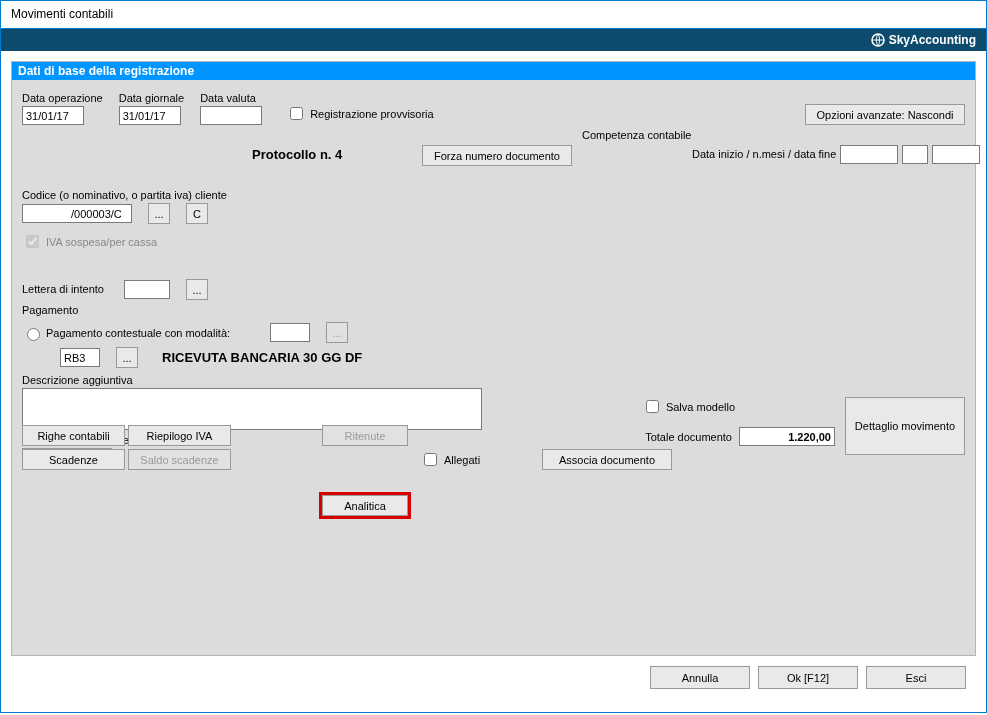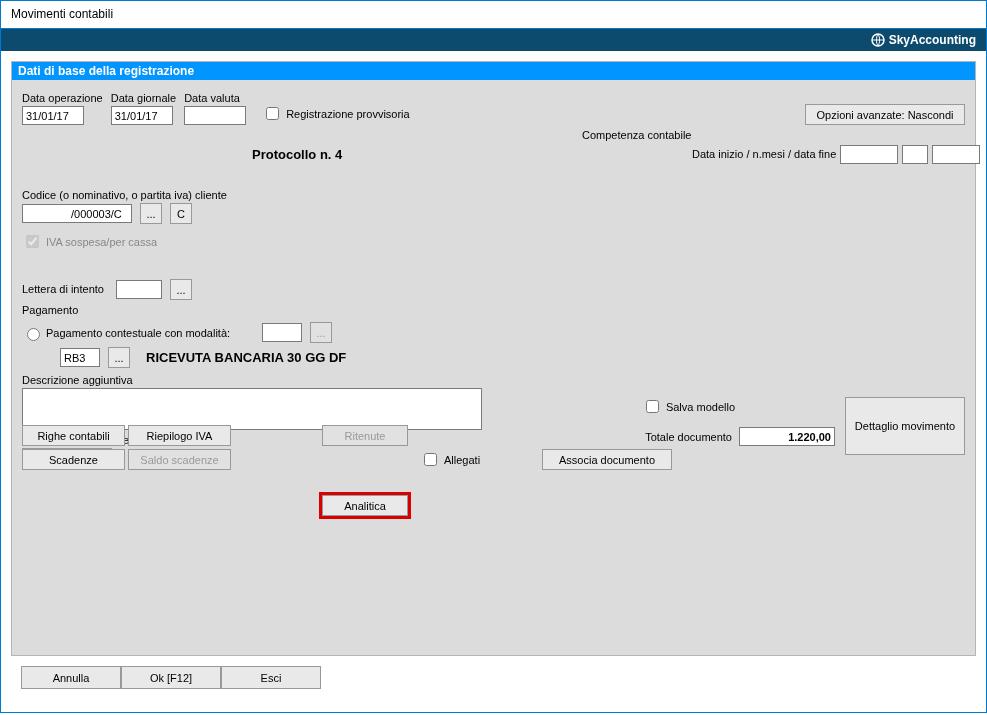--- a/index.html
+++ b/index.html
@@ -46,21 +46,21 @@
     position: relative;
   }
   .section-header {
     background: #0095ff;
     color: #fff;
     font-weight: 700;
     padding: 2px 6px;
     font-size: 12px;
   }
   .content { position: relative; padding: 8px 10px; }
-  .row { display: flex; align-items: flex-end; gap: 8px; margin-bottom: 4px; }
+  .row { display: flex; align-items: flex-end; gap: 16px; margin-bottom: 4px; }
   .field { display: flex; flex-direction: column; }
   .field label, .lbl { font-size: 11px; margin-bottom: 2px; white-space: nowrap; }
   input[type="text"] {
     font-size: 11px;
     padding: 2px 3px;
     border: 1px solid #7a7a7a;
     background: #fff;
     height: 19px;
   }
   .date-input { width: 62px; }
@@ -83,21 +83,21 @@
   .radio input { width: 13px; height: 13px; }
   .bold { font-weight: 700; font-size: 13px; }
   .abs { position: absolute; }
   .txtarea {
     width: 460px; height: 42px;
     border: 1px solid #7a7a7a; background: #fff;
     resize: none; font-size: 11px; padding: 2px;
   }
   .highlight-red { outline: 3px solid #d80000; outline-offset: 0px; }
   .footer {
-    display: flex; justify-content: flex-start; 
+    display: flex; justify-content: flex-end; gap: 8px;
     padding: 10px 10px 0 10px;
   }
   .footer button { width: 100px; height: 23px; }
   .right-align-input { text-align: right; font-weight: bold; }
 </style>
 </head>
 <body>
 
 <div class="window">
   <div class="titlebar">
@@ -134,20 +134,21 @@
             <input type="checkbox" style="">
             <span>Registrazione provvisoria</span>
           </div>
           <div style="flex:1"></div>
           <button style="width:160px;">Opzioni avanzate: Nascondi</button>
         </div>
 
         
         <div style="position:relative; height:50px; margin-top:4px;">
           <span class="bold abs" style="left:230px; top:18px;">Protocollo n. 4</span>
+          <button class="abs" style="left:400px; top:16px; width:150px;">Forza numero documento</button>
           <span class="abs lbl" style="left:560px; top:0;">Competenza contabile</span>
           <span class="abs lbl" style="left:670px; top:19px;">Data inizio / n.mesi / data fine</span>
           <input type="text" class="abs" style="left: 818px; top: 16px; width: 58px;" value="">
           <input type="text" class="abs" style="left: 880px; top: 16px; width: 26px;" value="">
           <input type="text" class="abs" style="left: 910px; top: 16px; width: 48px;" value="">
         </div>
 
         
         <div style="margin-top:10px;">
           <div class="lbl">Codice (o nominativo, o partita iva) cliente</div>

